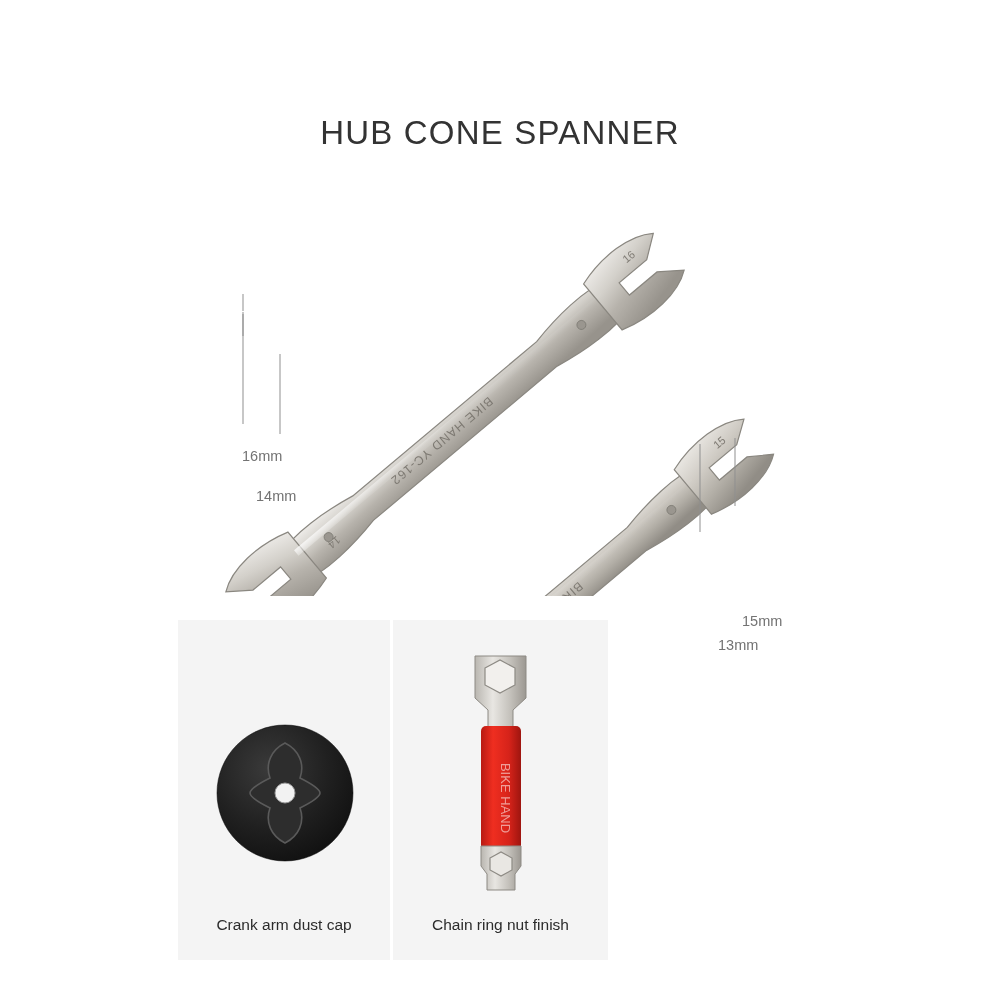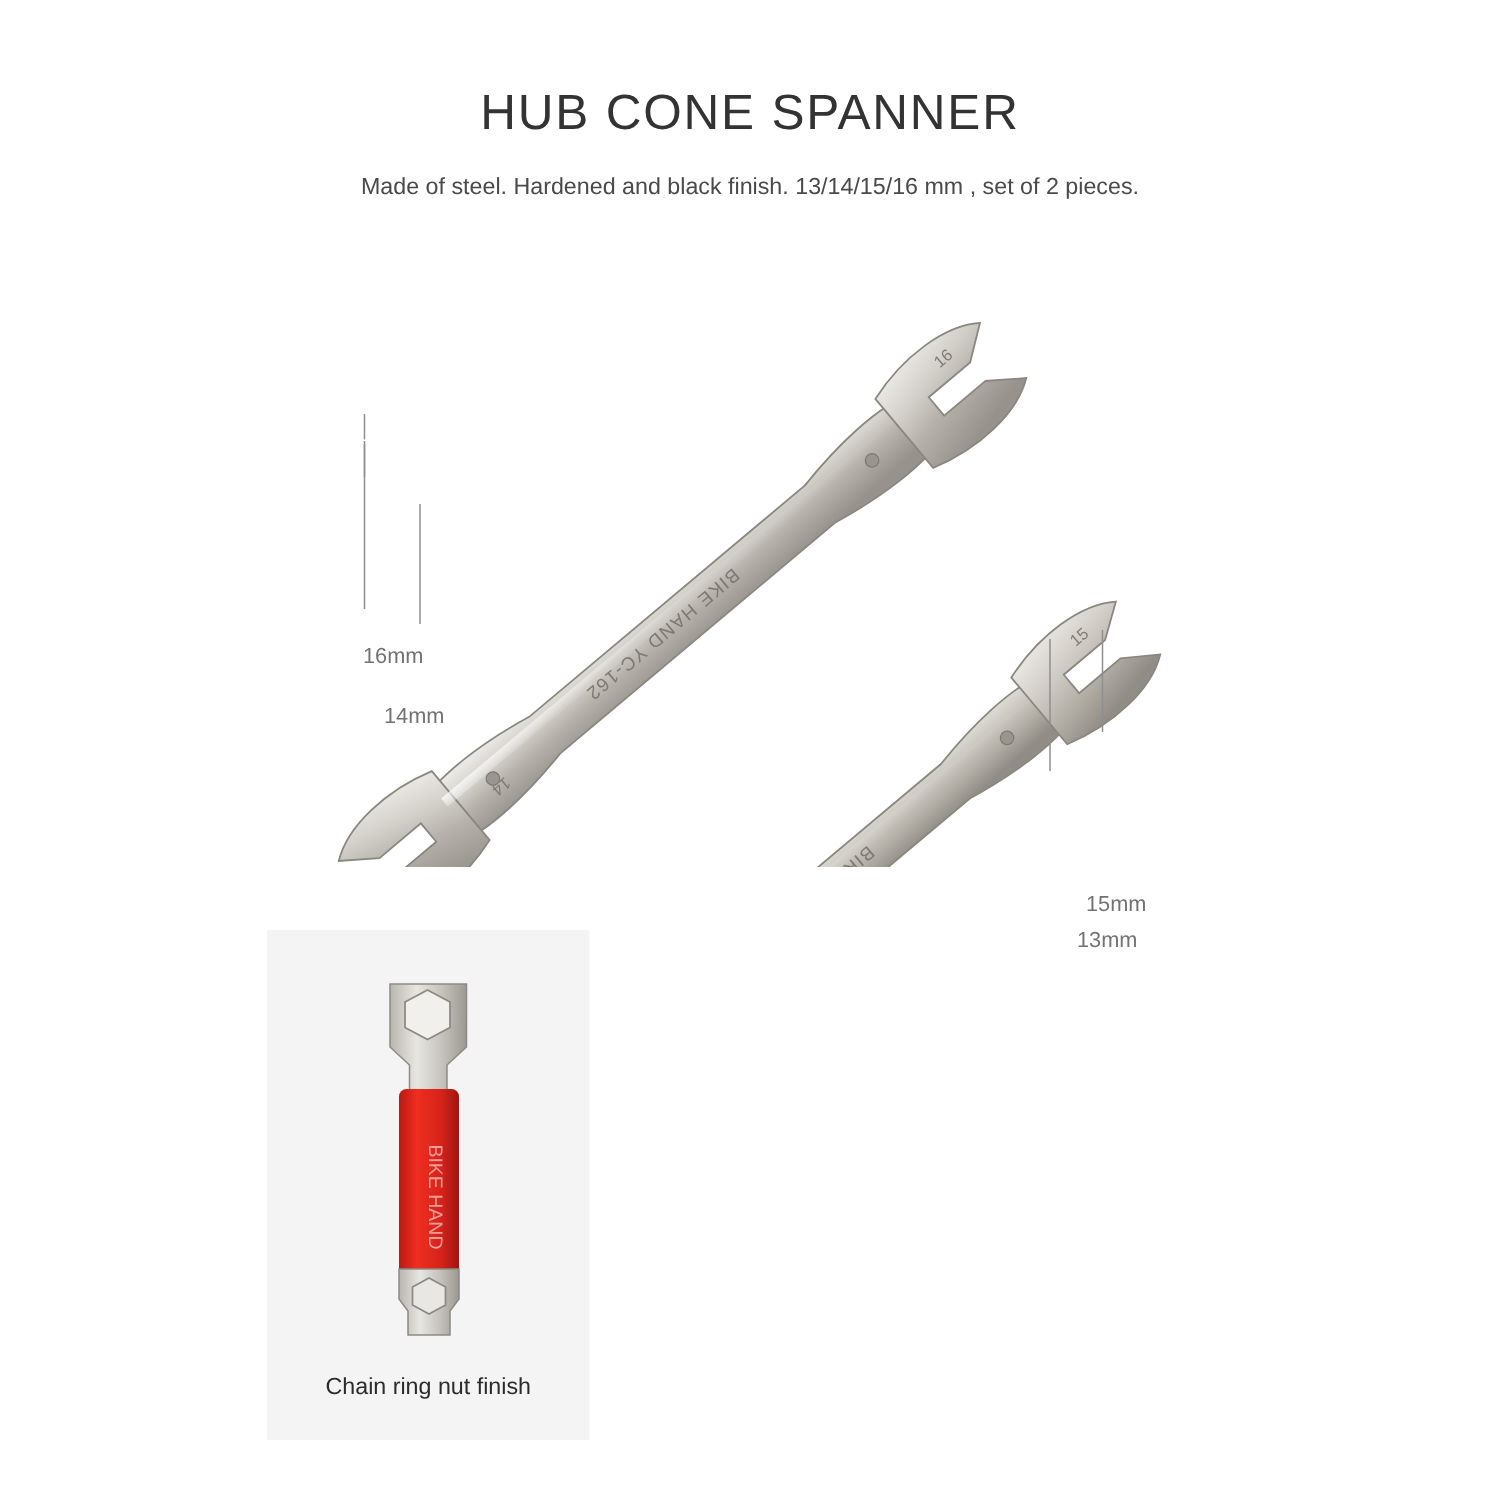--- a/index.html
+++ b/index.html
@@ -12,21 +12,21 @@
     height: 1000px;
     font-family: "Liberation Sans", sans-serif;
     color: #2b2b2b;
     overflow: hidden;
     position: relative;
   }
 
   
   .header {
     text-align: center;
-    padding-top: 56px;
+    padding-top: 114px;
   }
   .title {
     font-size: 33px;
     letter-spacing: 1.2px;
     font-weight: 400;
     color: #333333;
     margin: 0;
   }
   .subtitle {
     font-size: 15.5px;
@@ -93,21 +93,20 @@
     text-align: center;
     font-size: 15.5px;
     color: #2b2b2b;
   }
 </style>
 </head>
 <body>
 
 <div class="header">
   <h1 class="title">HUB CONE SPANNER</h1>
-  <p class="subtitle">Made of steel. Hardened and black finish. 13/14/15/16 mm , set of 2 pieces.</p>
 </div>
 
 <div class="hero">
 
   <svg class="wrench-stage" viewBox="0 0 1000 420" xmlns="http://www.w3.org/2000/svg">
     <defs>
       <linearGradient id="steel" x1="0" y1="0" x2="0.3" y2="1">
         <stop offset="0%" stop-color="#f0eeeb"></stop>
         <stop offset="35%" stop-color="#d3d0ca"></stop>
         <stop offset="60%" stop-color="#b7b3ac"></stop>
@@ -203,28 +202,54 @@
       <path d="M 280 178 L 280 258"></path>
 
       <path d="M 735 262 L 735 330"></path>
 
       <path d="M 700 268 L 700 356"></path>
     </g>
   </svg>
 
   <div class="callout-label" style="left:242px; top:272px;">16mm</div>
   <div class="callout-label" style="left:256px; top:312px;">14mm</div>
-  <div class="callout-label" style="left:724px; top:437px;">15mm</div>
+  <div class="callout-label" style="left:742px; top:437px;">15mm</div>
   <div class="callout-label" style="left:718px; top:461px;">13mm</div>
 
   <div class="leader" style="left:243px; top:287px; width:1px; height:0px;"></div>
 </div>
 
 <div class="cards">
 
+  <div class="card">
+    <svg class="card-art" viewBox="0 0 215 265" xmlns="http://www.w3.org/2000/svg">
+      <defs>
+        <radialGradient id="capGrad" cx="0.38" cy="0.32" r="0.8">
+          <stop offset="0%" stop-color="#3a3a3a"></stop>
+          <stop offset="55%" stop-color="#202020"></stop>
+          <stop offset="100%" stop-color="#0d0d0d"></stop>
+        </radialGradient>
+      </defs>
+      <circle cx="107" cy="155" r="68" fill="url(#capGrad)"></circle>
+      <circle cx="107" cy="155" r="68" fill="none" stroke="#000" stroke-width="1" opacity="0.5"></circle>
+
+      <path d="M 107 105
+               C 121 112, 127 126, 122 140
+               C 134 146, 142 152, 142 155
+               C 142 158, 134 164, 122 170
+               C 127 184, 121 198, 107 205
+               C 93 198, 87 184, 92 170
+               C 80 164, 72 158, 72 155
+               C 72 152, 80 146, 92 140
+               C 87 126, 93 112, 107 105 Z" fill="#2d2d2d" stroke="#5a5a5a" stroke-width="1.6"></path>
+      <circle cx="107" cy="155" r="10" fill="#f2f2f2"></circle>
+      <circle cx="107" cy="155" r="10" fill="none" stroke="#9a9a9a" stroke-width="1"></circle>
+    </svg>
+    <div class="card-caption">Crank arm dust cap</div>
+  </div>
 
   <div class="card">
     <svg class="card-art" viewBox="0 0 215 265" xmlns="http://www.w3.org/2000/svg">
       <defs>
         <linearGradient id="steel3" x1="0" y1="0" x2="1" y2="0">
           <stop offset="0%" stop-color="#b9b6b0"></stop>
           <stop offset="35%" stop-color="#e8e6e2"></stop>
           <stop offset="70%" stop-color="#c3c0ba"></stop>
           <stop offset="100%" stop-color="#9c9892"></stop>
         </linearGradient>

